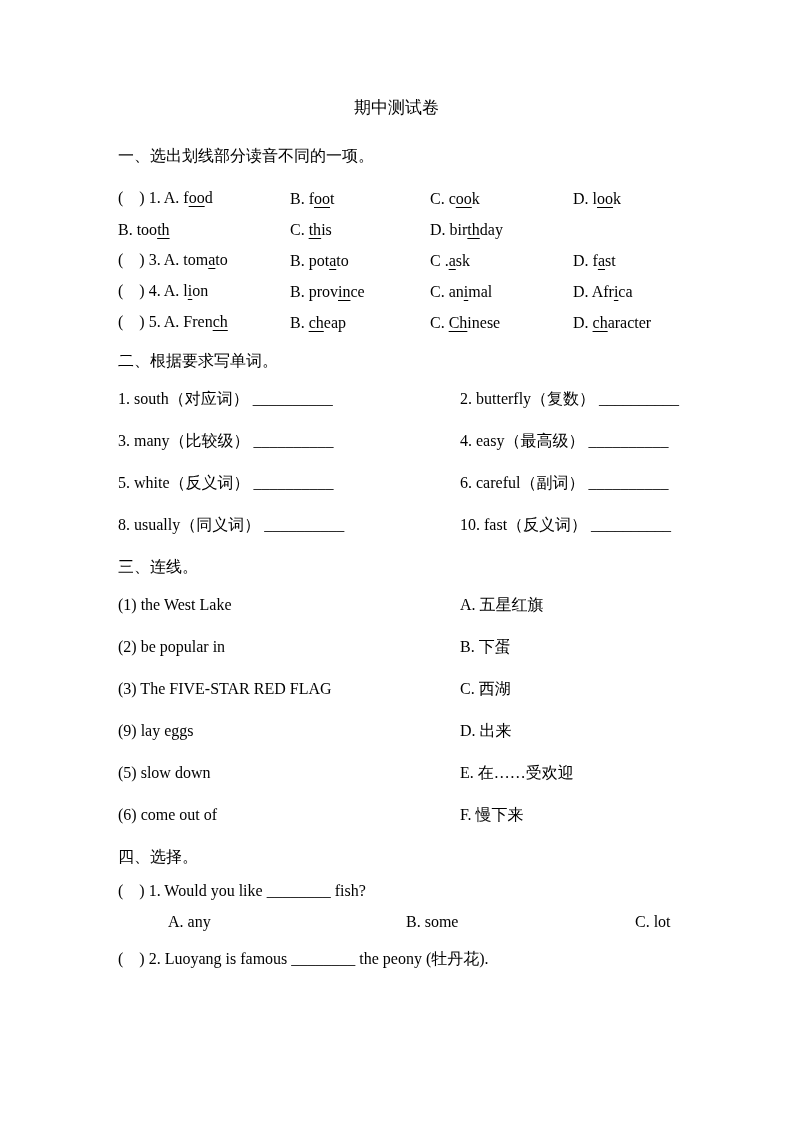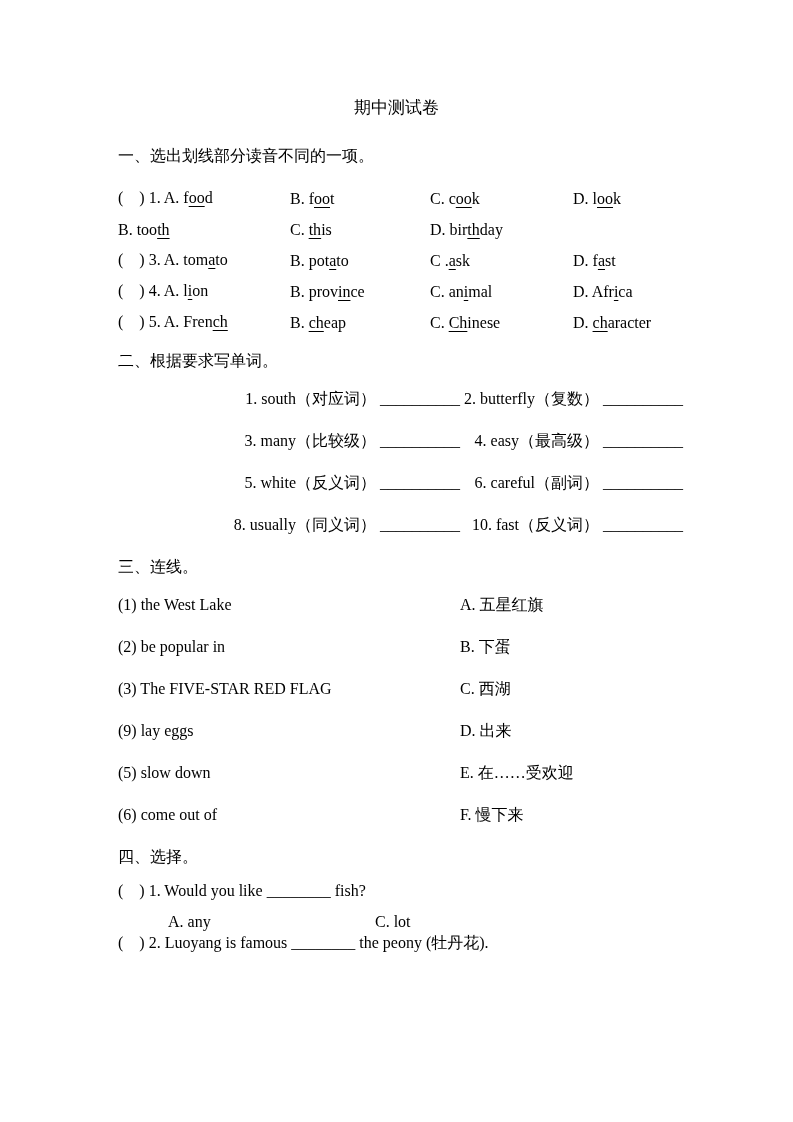--- a/index.html
+++ b/index.html
@@ -25,37 +25,39 @@
   .s1 { margin-bottom: 12px; }
   .s1-row {
     display: grid;
     grid-template-columns: 172px 140px 143px 1fr;
     align-items: center;
     height: 31px;
     white-space: nowrap;
   }
   .cell0 { white-space: nowrap; }
   .ul { text-decoration: underline; text-underline-offset: 3px; }
-  .s2-grid { display: grid; grid-template-columns: 342px 1fr; text-align: right; }
+  .s2-grid { display: grid; grid-template-columns: 342px 1fr; }
   .s2-item { height: 42px; line-height: 21px; white-space: nowrap; }
   .s3-rows { }
   .s3-row {
     display: grid;
     grid-template-columns: 342px 1fr;
     height: 42px;
     line-height: 21px;
     white-space: nowrap;
   }
   .s4-q { line-height: 21px; margin-bottom: 10px; white-space: nowrap; }
   .s4-opts {
     display: grid;
     grid-template-columns: 207px 198px 1fr;
     padding-left: 50px;
     line-height: 21px;
+    margin-bottom: 16px;
     white-space: nowrap;
+    gap: 31px;
   }
 </style>
 </head>
 <body>
 
 <div class="page">
 
   <div class="title">期中测试卷</div>
 
   <div class="sec-heading">一、选出划线部分读音不同的一项。</div>
@@ -135,18 +137,19 @@
       <span>(6) come out of</span>
       <span>F.  慢下来</span>
     </div>
   </div>
 
   <div class="sec-heading" style="margin-bottom:13px">四、选择。</div>
   <div class="s4">
     <div class="s4-q"><span>(　)</span> <span>1. Would you like ________ fish?</span></div>
     <div class="s4-opts">
       <span>A. any</span>
+      <span>B. some</span>
       <span>C. lot</span>
     </div>
     <div class="s4-q"><span>(　)</span> <span>2. Luoyang is famous ________ the peony (牡丹花).</span></div>
   </div>
 
 </div>
 
 </body></html>

